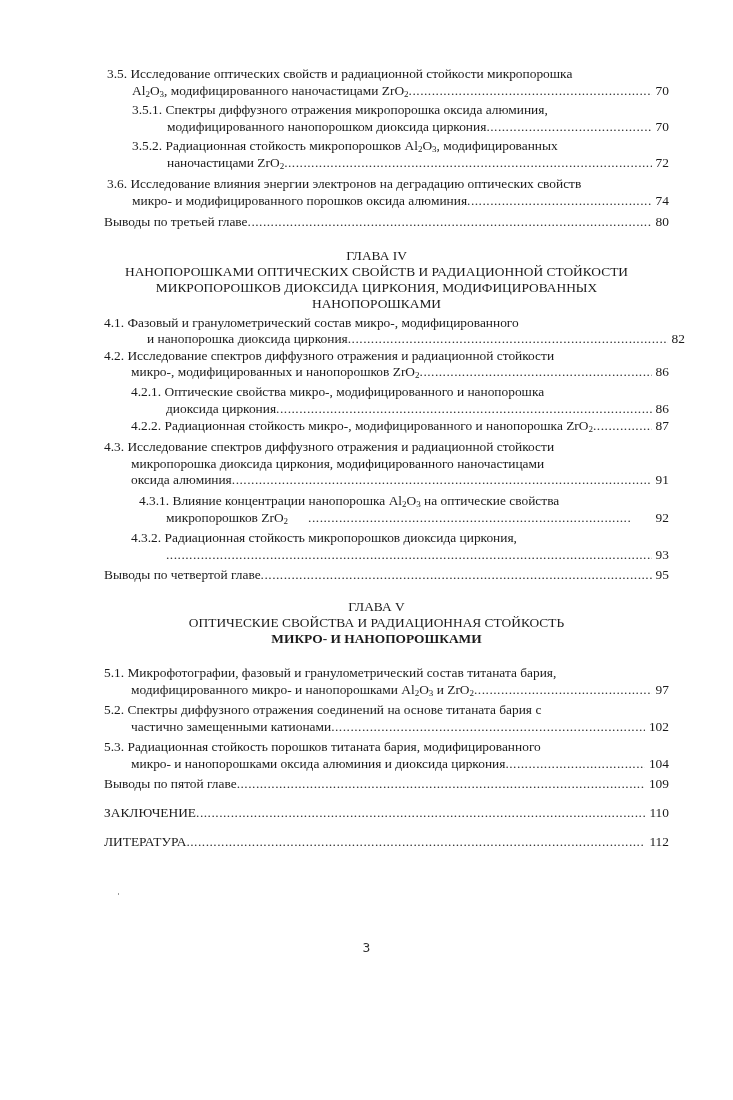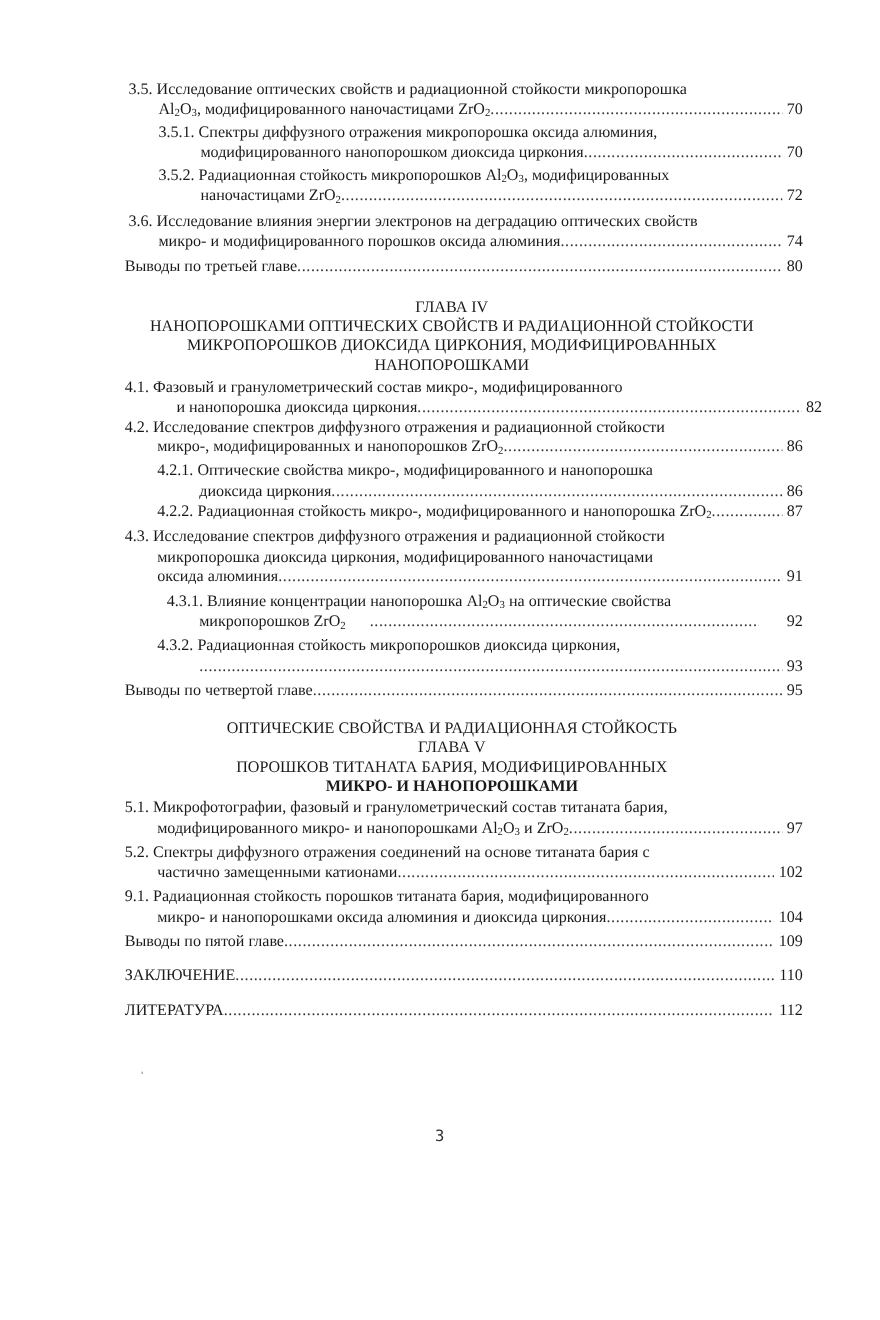--- a/index.html
+++ b/index.html
@@ -139,23 +139,22 @@
 
   <div class="entry">
     <div class="lead-line" style="left:104px;top:567px;width:565px;">
       <span class="txt">Выводы по четвертой главе</span>
       <span class="dots"></span>
       <span class="pg">95</span>
     </div>
   </div>
 
   <div class="chapter" style="top:599px;">
+    <span class="cl" style="margin-left:20px;">ГЛАВА V</span>
     <span class="cl" style="margin-left:20px;">ОПТИЧЕСКИЕ СВОЙСТВА И РАДИАЦИОННАЯ СТОЙКОСТЬ</span>
-    <span class="cl" style="margin-left:20px;">ГЛАВА V</span>
-    <span class="cl" style="margin-left:20px;">ПОРОШКОВ ТИТАНАТА БАРИЯ, МОДИФИЦИРОВАННЫХ</span>
     <span class="cl" style="margin-left:20px;font-weight:bold;">МИКРО- И НАНОПОРОШКАМИ</span>
   </div>
 
   <div class="entry">
     <div class="line" style="left:104px;top:665px;"><span>5.1.</span> <span>Микрофотографии, фазовый и гранулометрический состав титаната бария,</span></div>
     <div class="lead-line" style="left:131px;top:682px;width:538px;">
       <span class="txt"><span>модифицированного микро- и нанопорошками Al</span><sub>2</sub><span>O</span><sub>3</sub><span> и ZrO</span><sub>2</sub></span>
       <span class="dots"></span>
       <span class="pg">97</span>
     </div>
@@ -164,21 +163,21 @@
   <div class="entry">
     <div class="line" style="left:104px;top:702px;"><span>5.2.</span> <span>Спектры диффузного отражения соединений на основе титаната бария с</span></div>
     <div class="lead-line" style="left:131px;top:719px;width:538px;">
       <span class="txt">частично замещенными катионами</span>
       <span class="dots"></span>
       <span class="pg">102</span>
     </div>
   </div>
 
   <div class="entry">
-    <div class="line" style="left:104px;top:739px;"><span>9.1.</span> <span>Радиационная стойкость порошков титаната бария, модифицированного</span></div>
+    <div class="line" style="left:104px;top:739px;"><span>5.3.</span> <span>Радиационная стойкость порошков титаната бария, модифицированного</span></div>
     <div class="lead-line" style="left:131px;top:756px;width:538px;">
       <span class="txt">микро- и нанопорошками оксида алюминия и диоксида циркония</span>
       <span class="dots"></span>
       <span class="pg">104</span>
     </div>
   </div>
 
   <div class="entry">
     <div class="lead-line" style="left:104px;top:776px;width:565px;">
       <span class="txt">Выводы по пятой главе</span>

